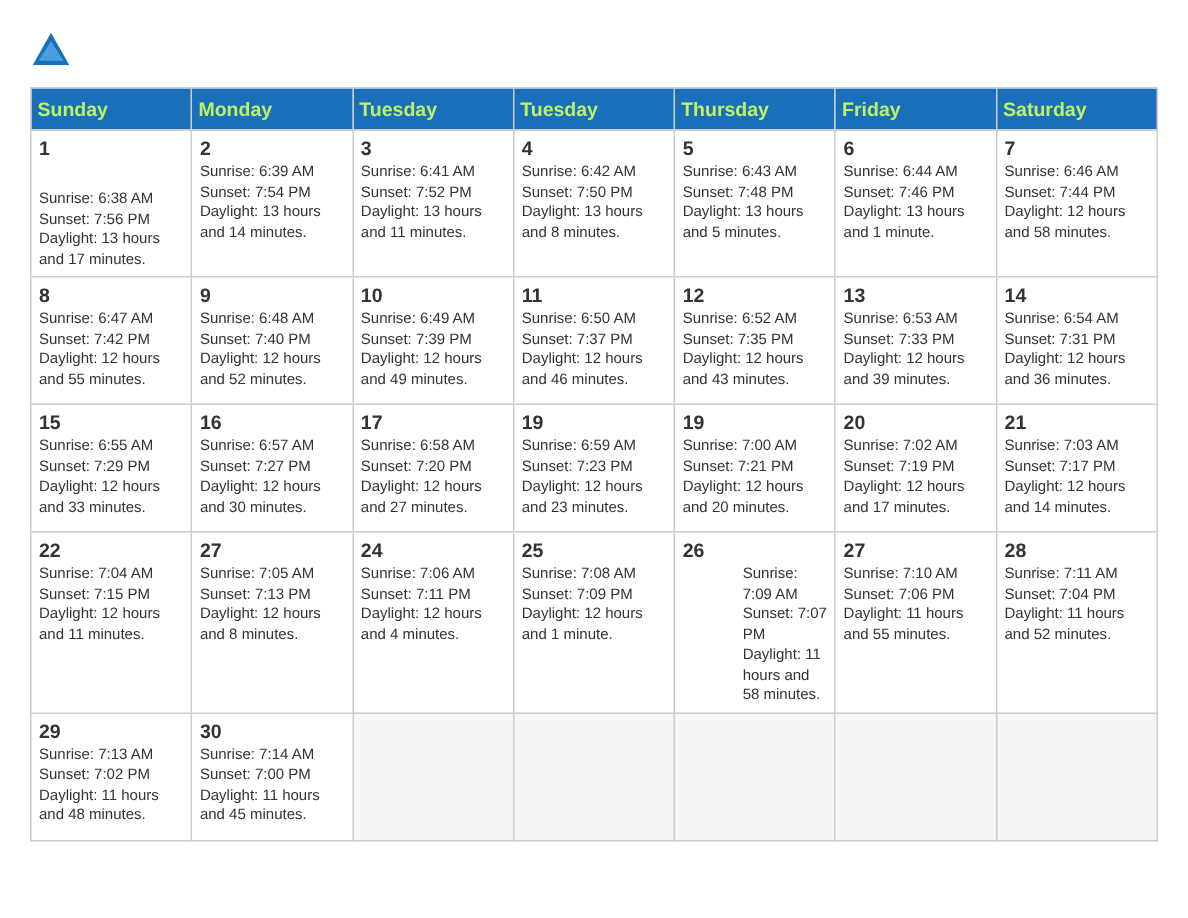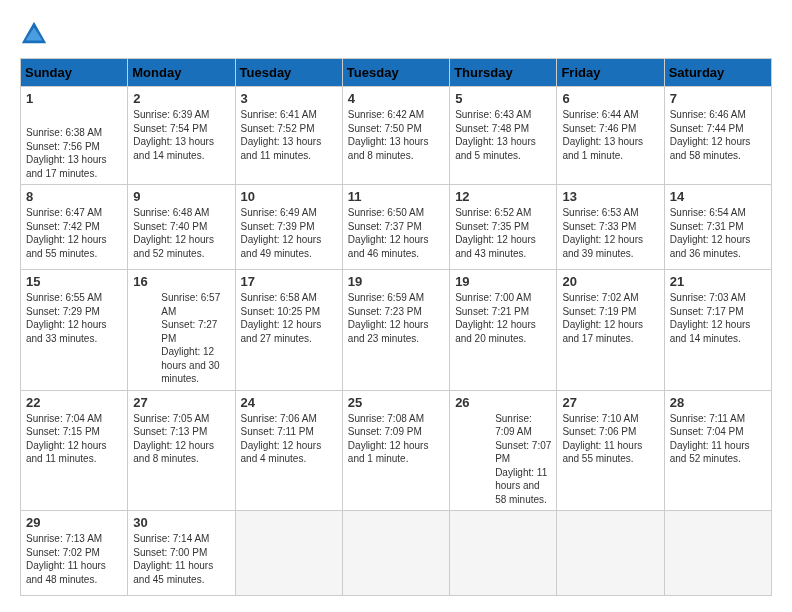--- a/index.html
+++ b/index.html
@@ -44,21 +44,21 @@
       font-size: 16px;
       color: #555;
     }
     table {
       width: 100%;
       border-collapse: collapse;
       table-layout: fixed;
     }
     th {
       background-color: #1a6fba;
-      color: #000000;
+      color: #bef264;
       font-size: 13px;
       font-weight: bold;
       padding: 6px 4px;
       text-align: left;
       border: 1px solid #ccc;
     }
     td {
       border: 1px solid #ccc;
       vertical-align: top;
       padding: 4px 5px;
@@ -205,28 +205,28 @@
       </tr>
       <tr>
         <td>
           <span class="day-number">15</span>
           <div class="cell-text" style="white-space: pre-line;">Sunrise: 6:55 AM
 Sunset: 7:29 PM
 Daylight: 12 hours and 33 minutes.</div>
         </td>
         <td>
           <span class="day-number">16</span>
-          <div class="cell-text" style="white-space: pre-line; margin-left: 28px;">Sunrise: 6:57 AM
+          <div class="cell-text" style="white-space: pre-line;">Sunrise: 6:57 AM
 Sunset: 7:27 PM
 Daylight: 12 hours and 30 minutes.</div>
         </td>
         <td>
           <span class="day-number">17</span>
           <div class="cell-text" style="white-space: pre-line;">Sunrise: 6:58 AM
-Sunset: 10:25 PM
+Sunset: 7:20 PM
 Daylight: 12 hours and 27 minutes.</div>
         </td>
         <td>
           <span class="day-number">19</span>
           <div class="cell-text" style="white-space: pre-line;">Sunrise: 6:59 AM
 Sunset: 7:23 PM
 Daylight: 12 hours and 23 minutes.</div>
         </td>
         <td>
           <span class="day-number">19</span>

